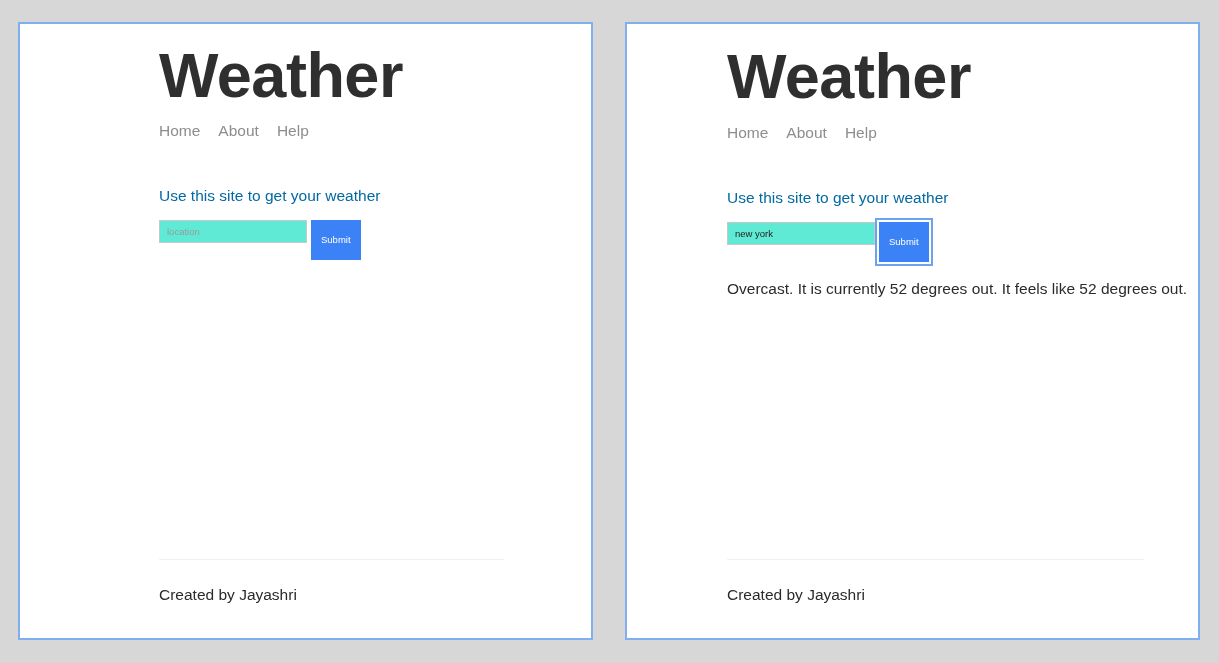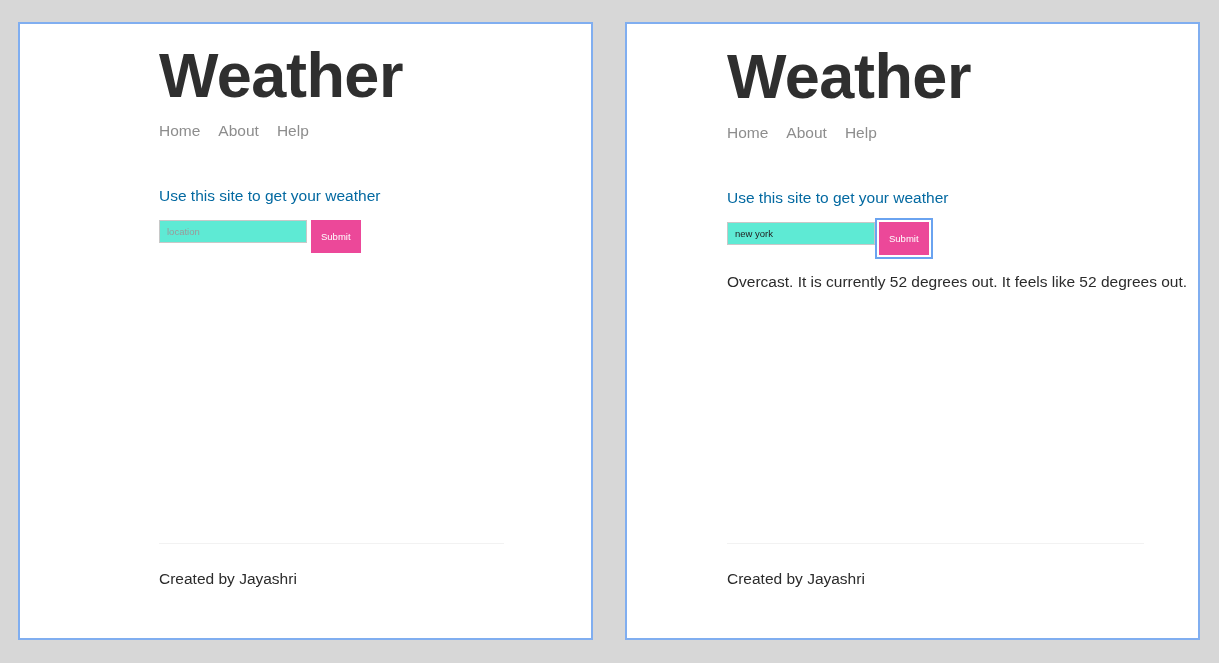--- a/index.html
+++ b/index.html
@@ -107,26 +107,26 @@
     font-size: 9.5px;
     color: #222;
     outline: none;
   }
   .location-input::placeholder {
     color: #9a9a9a;
     opacity: 1;
   }
 
   .submit-button {
-    height: 33px;
+    height: 40px;
     box-sizing: border-box;
     padding: 0 10px;
     border: none;
     border-radius: 0;
-    background: #ec4899;
+    background: #3b82f6;
     color: #ffffff;
     font-family: "Liberation Sans", sans-serif;
     font-size: 9.5px;
     line-height: 23px;
     cursor: pointer;
     white-space: nowrap;
   }
   .submit-button.is-focused {
     outline: 2px solid #6aa3f0;
     outline-offset: 2px;
@@ -140,21 +140,21 @@
     line-height: 1.3;
     white-space: nowrap;
   }
   .result-line + .result-line {
     padding-top: 14px;
   }
 
   
   .footer {
     position: absolute;
-    bottom: 50px;
+    bottom: 34px;
   }
   .page-left .footer  { left: 139px; width: 345px; }
   .page-right .footer { left: 100px; width: 417px; }
 
   .footer-rule {
     height: 1px;
     background: #f2f2f2;
     border: 0;
     margin: 0;
   }

